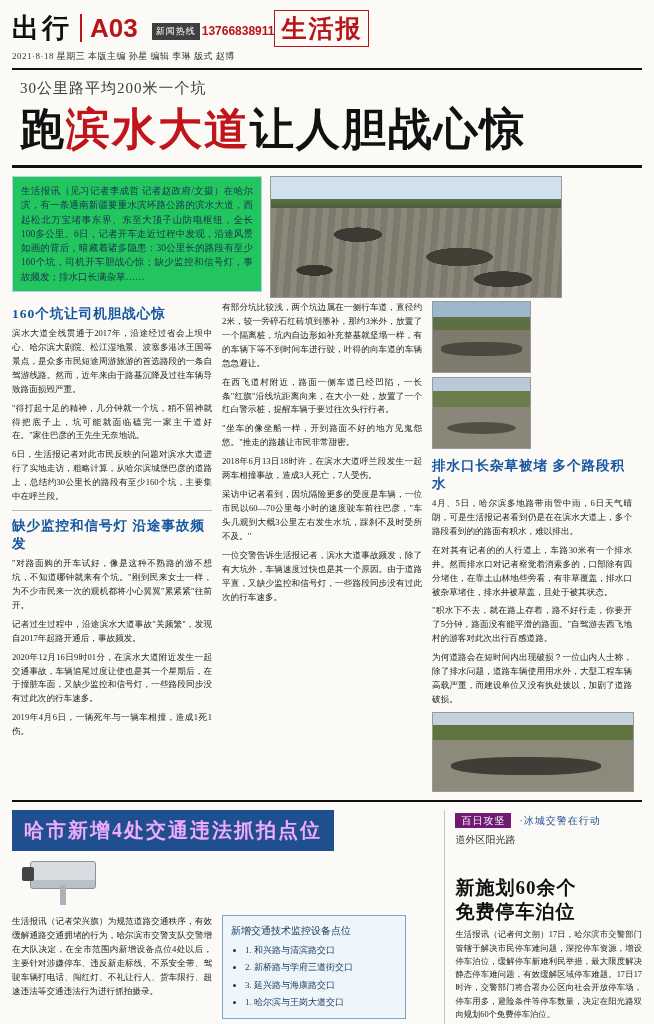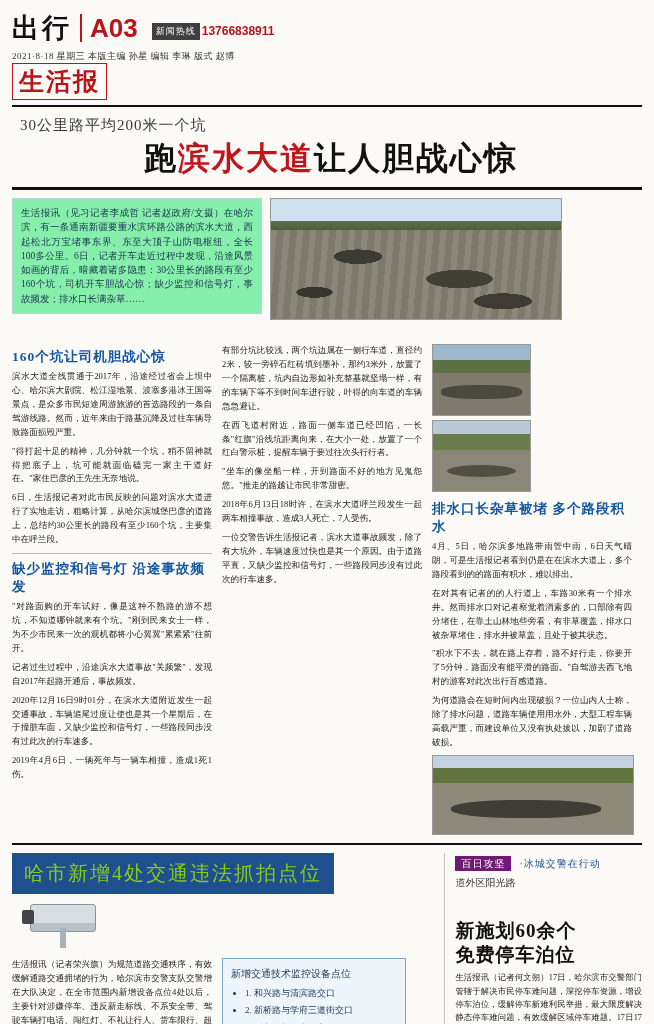--- a/index.html
+++ b/index.html
@@ -6,80 +6,80 @@
   body{
     width:654px;height:1024px;
     background:#fbfaf6;
     font-family:"Liberation Serif", serif;
     color:#1a1a1a;
     overflow:hidden;
   }
   .page{position:relative;width:654px;height:1024px;box-sizing:border-box;padding:10px 12px;}
 
   
-  .masthead{display:flex;align-items:flex-start;flex-direction:column;}
+  .masthead{display:flex;align-items:flex-start;}
   .mh-left{display:flex;align-items:center;gap:8px;}
   .mh-title{font-family:"Liberation Serif",serif;font-weight:bold;font-size:27px;letter-spacing:3px;color:#111;}
   .mh-sep{width:2px;height:28px;background:#b8141a;}
   .mh-code{color:#b8141a;font-size:26px;font-weight:bold;font-family:"Liberation Sans",sans-serif;}
   .mh-hot{display:flex;align-items:center;margin-left:6px;margin-top:6px;}
   .hot-tag{background:#404040;color:#fff;font-size:9px;padding:2px 4px;letter-spacing:1px;}
   .hot-num{color:#b8141a;font-weight:bold;font-size:12px;font-family:"Liberation Sans",sans-serif;margin-left:2px;}
   .mh-logo{color:#b8141a;font-size:25px;font-weight:bold;letter-spacing:2px;border:1px solid #b8141a;padding:1px 6px;}
   .mh-meta{font-size:9px;color:#333;margin-top:4px;letter-spacing:0.5px;}
   .rule-thick{height:2px;background:#111;margin-top:5px;}
 
   
   .kicker{font-size:15px;color:#3a3a3a;margin:9px 0 2px 8px;letter-spacing:1px;}
-  .headline{font-size:32px;font-weight:bold;letter-spacing:2px;margin:0 0 6px 8px;color:#111;text-align:center;}
+  .headline{font-size:44px;font-weight:bold;letter-spacing:2px;margin:0 0 6px 8px;color:#111;}
   .headline .red{color:#c0151b;}
   .headline-rule{height:3px;background:#111;width:100%;margin-bottom:8px;}
 
   
   .lead-row{display:flex;gap:8px;align-items:flex-start;}
   .lead-box{
-    background:#86efac;border:1px solid #b9cfe2;padding:7px 8px;font-size:9.5px;line-height:1.5;
+    background:#22c55e;border:1px solid #b9cfe2;padding:7px 8px;font-size:9.5px;line-height:1.5;
     width:250px;box-sizing:border-box;color:#18344d;text-align:justify;
   }
   .photo{border:1px solid #999;background:#6e7a5c;position:relative;overflow:hidden;}
   .photo-main{width:290px;height:120px;
     background:
       linear-gradient(180deg,#cfe0ef 0%, #cfe0ef 18%, #5d7046 18%, #4e6039 26%, #8d8a7d 26%, #6d6a5e 100%);
   }
   .road-tex{position:absolute;left:0;top:26%;width:100%;height:74%;
     background:
       radial-gradient(ellipse 40px 12px at 30% 30%, #3b3a33 0 60%, transparent 61%),
       radial-gradient(ellipse 55px 15px at 65% 55%, #423f36 0 60%, transparent 61%),
       radial-gradient(ellipse 30px 9px at 15% 70%, #36352e 0 60%, transparent 61%),
       radial-gradient(ellipse 48px 13px at 80% 80%, #3d3b33 0 60%, transparent 61%),
       repeating-linear-gradient(95deg, #8b8779 0 6px, #7d7a6d 6px 13px);
   }
 
   
-  .cols{display:flex;gap:10px;margin-top:24px;}
+  .cols{display:flex;gap:10px;margin-top:3px;}
   .col{width:200px;}
   .sub-head{color:#1556a0;font-weight:bold;font-size:13.5px;letter-spacing:1px;margin:4px 0 4px;}
   p.body{font-size:8.6px;line-height:1.62;text-align:justify;margin:0 0 5px;color:#222;}
   .col-rule{height:1px;background:#bbb;margin:6px 0;}
 
   .photo-sq{width:97px;height:70px;border:1px solid #999;display:inline-block;}
   .ph1{background:
       linear-gradient(180deg,#9db7cd 0 22%, #5c6f45 22% 40%, #7e7b6c 40% 100%);}
   .ph1::after{content:"";display:block;margin:40px 8px;height:14px;background:#4a483f;border-radius:40%;}
   .ph2{background:
       linear-gradient(180deg,#b9c9d8 0 18%, #6b7d4d 18% 42%, #8a8678 42% 100%);}
   .ph2::after{content:"";display:block;margin:44px 14px;height:12px;background:#514e44;border-radius:50%;}
   .photo-wide{width:200px;height:78px;border:1px solid #999;margin-top:4px;
     background:linear-gradient(180deg,#c3d2de 0 16%, #61733f 16% 34%, #8e8a7b 34% 100%);position:relative;}
   .photo-wide::after{content:"";position:absolute;left:18px;top:44px;width:150px;height:18px;background:#3f3d35;border-radius:45%;}
 
   
   .mid{display:flex;gap:10px;margin-top:8px;border-top:2px solid #111;padding-top:8px;}
   .mid-left{width:430px;}
-  .banner{background:#1f4f8f;color:#84cc16;font-size:20px;font-weight:normal;letter-spacing:2px;padding:7px 12px;display:inline-block;}
+  .banner{background:#1f4f8f;color:#f0abfc;font-size:20px;font-weight:bold;letter-spacing:2px;padding:7px 12px;display:inline-block;}
   .cam{position:relative;width:96px;height:56px;display:inline-block;vertical-align:middle;margin-left:8px;}
   .cam-body{position:absolute;left:10px;top:10px;width:64px;height:26px;background:#d8dde2;border:1px solid #8a939b;border-radius:3px;
     box-shadow:inset 0 -8px 0 #b9c1c8;}
   .cam-lens{position:absolute;left:2px;top:16px;width:12px;height:14px;background:#444;border-radius:2px;}
   .cam-pole{position:absolute;left:40px;top:34px;width:6px;height:20px;background:#aab2b9;}
   .mid-cols{display:flex;gap:10px;margin-top:8px;}
   .mid-c1{width:200px;}
   .mid-c2{width:184px;}
   .note-box{border:1px solid #7aa6cf;background:#eef5fb;padding:6px 8px;font-size:9px;line-height:1.7;color:#16385a;}
   .note-title{font-size:10px;margin-bottom:4px;color:#16385a;}
@@ -140,20 +140,21 @@
       <p class="body">记者过生过程中，沿途滨水大道事故"关频繁"，发现自2017年起路开通后，事故频发。</p>
       <p class="body">2020年12月16日9时01分，在滨水大道附近发生一起交通事故，车辆追尾过度让使也是其一个星期后，在于撞脏车面，又缺少监控和信号灯，一些路段同步没有过此次的行车速多。</p>
       <p class="body">2019年4月6日，一辆死年与一辆车相撞，造成1死1伤。</p>
     </div>
 
     <div class="col">
       <p class="body">有部分坑比较浅，两个坑边属在一侧行车道，直径约2米，较一旁碎石红砖填到墨补，那约3米外，放置了一个隔离桩，坑内自边形如补充整基就坚塌一样，有的车辆下等不到时间车进行驶，叶得的向车道的车辆急急避让。</p>
       <p class="body">在西飞道村附近，路面一侧车道已经凹陷，一长条"红旗"沿线坑距离向来，在大小一处，放置了一个红白警示桩，提醒车辆于要过往次头行行者。</p>
       <p class="body">"坐车的像坐船一样，开到路面不好的地方见鬼怨悠。"推走的路越让市民非常甜密。</p>
       <p class="body">2018年6月13日18时许，在滨水大道呼兰段发生一起两车相撞事故，造成3人死亡，7人受伤。</p>
+      <p class="body">采访中记者看到，因坑隔险更多的受度是车辆，一位市民以60—70公里每小时的速度驶车前往巴彦，"车头几观到大概3公里左右发生水坑，踩刹不及时受所不及。"</p>
       <p class="body">一位交警告诉生活报记者，滨水大道事故频发，除了有大坑外，车辆速度过快也是其一个原因。由于道路平直，又缺少监控和信号灯，一些路段同步没有过此次的行车速多。</p>
     </div>
 
     <div class="col">
       <div>
         <span class="photo-sq ph1"></span>
         <span class="photo-sq ph2"></span>
       </div>
       <div class="sub-head">排水口长杂草被堵 多个路段积水</div>
       <p class="body">4月、5日，哈尔滨多地路带雨管中雨，6日天气晴朗，可是生活报记者看到仍是在在滨水大道上，多个路段看到的的路面有积水，难以排出。</p>

